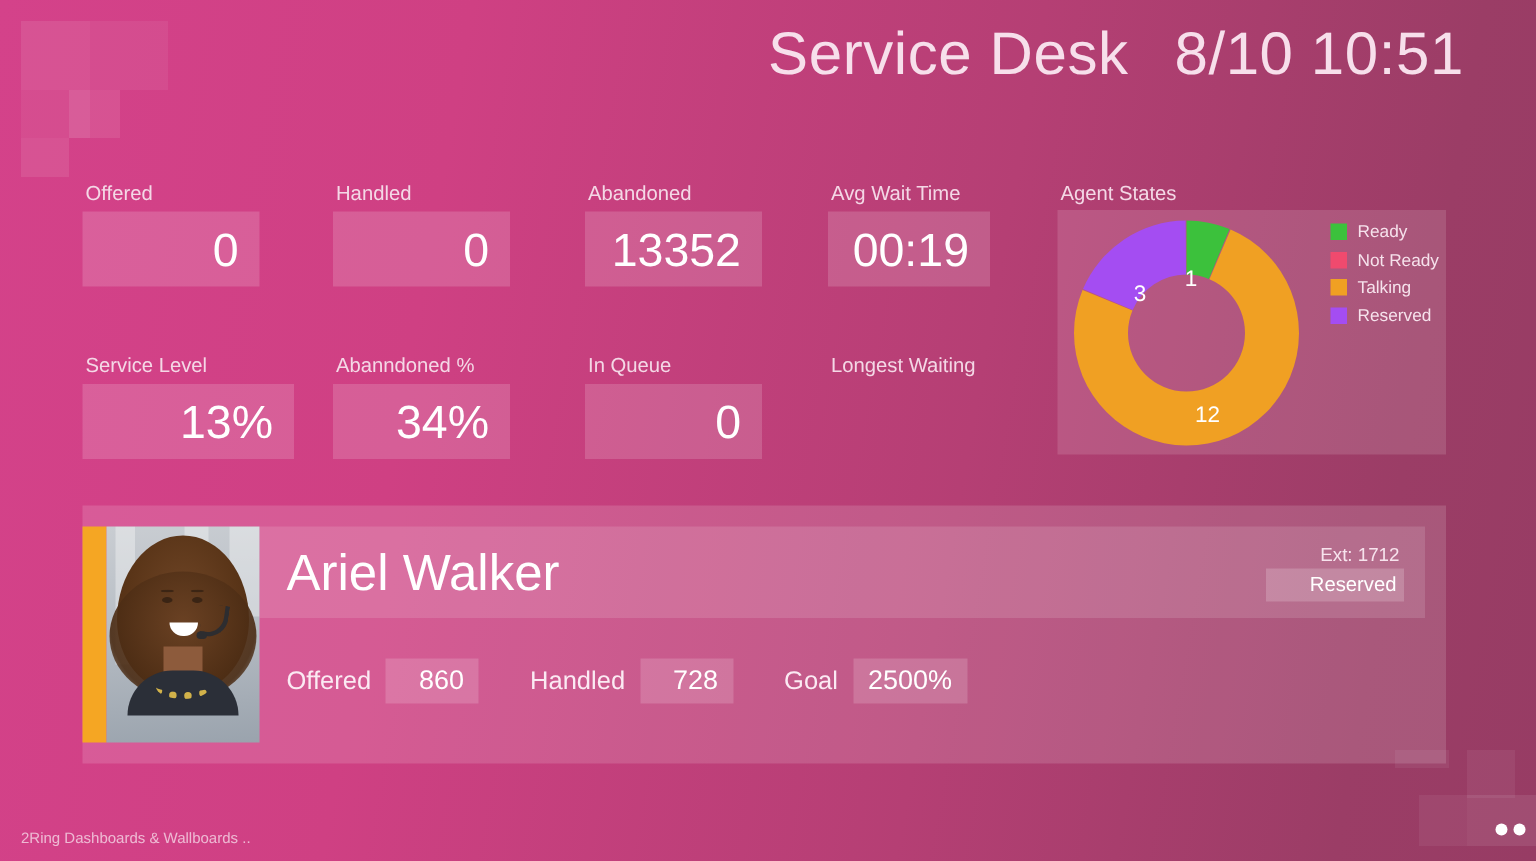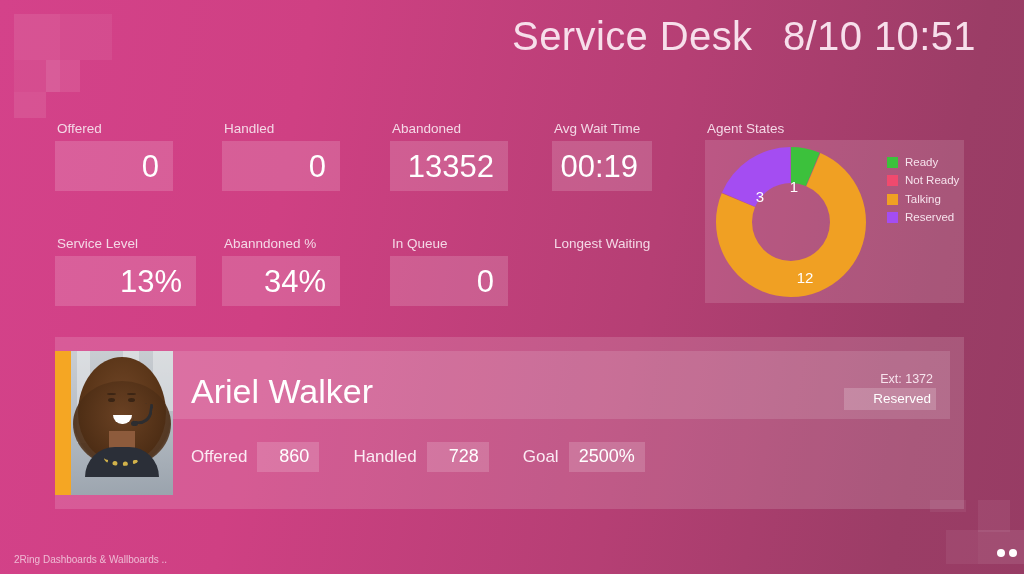--- a/index.html
+++ b/index.html
@@ -78,21 +78,21 @@
     position: relative;
     width: 172px; height: 163px;
   }
   #donut-svg { position: absolute; left: 6px; top: 2px; }
   #legend {
     flex: 1;
     padding: 9px 0 0 10px;
   }
   .legend-row {
     display: flex;
-    align-items: flex-end;
+    align-items: flex-start;
     height: 18.5px;
   }
   .legend-swatch {
     width: 11px; height: 11px;
     margin-right: 7px;
     flex: none;
   }
   .legend-text {
     color: #f6e2ec;
     font-size: 11.5px;
@@ -219,23 +219,23 @@
   }
 
   #performer-info {
     flex: 1;
     margin: 14px 14px 14px 0;
     display: flex;
     flex-direction: column;
   }
   #info-top {
     background: rgba(255,255,255,0.13);
-    height: 68px;
-    display: flex;
-    align-items: center;
+    height: 61px;
+    display: flex;
+    align-items: flex-start;
     padding: 12px 6px 0 18px;
   }
   #agent-name {
     flex: 1;
     color: #ffffff;
     font-size: 34px;
     white-space: nowrap;
   }
   #ext-block {
     text-align: right;
@@ -332,21 +332,21 @@
     <div class="kpi-tile">
       <span class="kpi-value">0</span>
     </div>
   </div>
   <div class="kpi" style="left:390px; top:121px; width:118px;">
     <div class="kpi-label">Abandoned</div>
     <div class="kpi-tile">
       <span class="kpi-value">13352</span>
     </div>
   </div>
-  <div class="kpi" style="left:552px; top:121px; width:100px;">
+  <div class="kpi" style="left:552px; top:121px; width:108px;">
     <div class="kpi-label">Avg Wait Time</div>
     <div class="kpi-tile">
       <span class="kpi-value">00:19</span>
     </div>
   </div>
 
   <div class="kpi" style="left:55px; top:236px; width:141px;">
     <div class="kpi-label">Service Level</div>
     <div class="kpi-tile">
       <span class="kpi-value">13%</span>
@@ -427,21 +427,21 @@
         <div class="ph-necklace"></div>
         <div class="ph-boom"></div>
         <div class="ph-mic"></div>
       </div>
     </div>
 
     <div id="performer-info">
       <div id="info-top">
         <span id="agent-name">Ariel Walker</span>
         <div id="ext-block">
-          <div id="ext-text">Ext: 1372</div>
+          <div id="ext-text">Ext: 1712</div>
           <div id="state-chip">Reserved</div>
         </div>
       </div>
       <div id="info-bottom">
         <div class="stat">
           <span class="stat-label">Offered</span>
           <span class="stat-value">860</span>
         </div>
         <div class="stat-gap"></div>
         <div class="stat">

